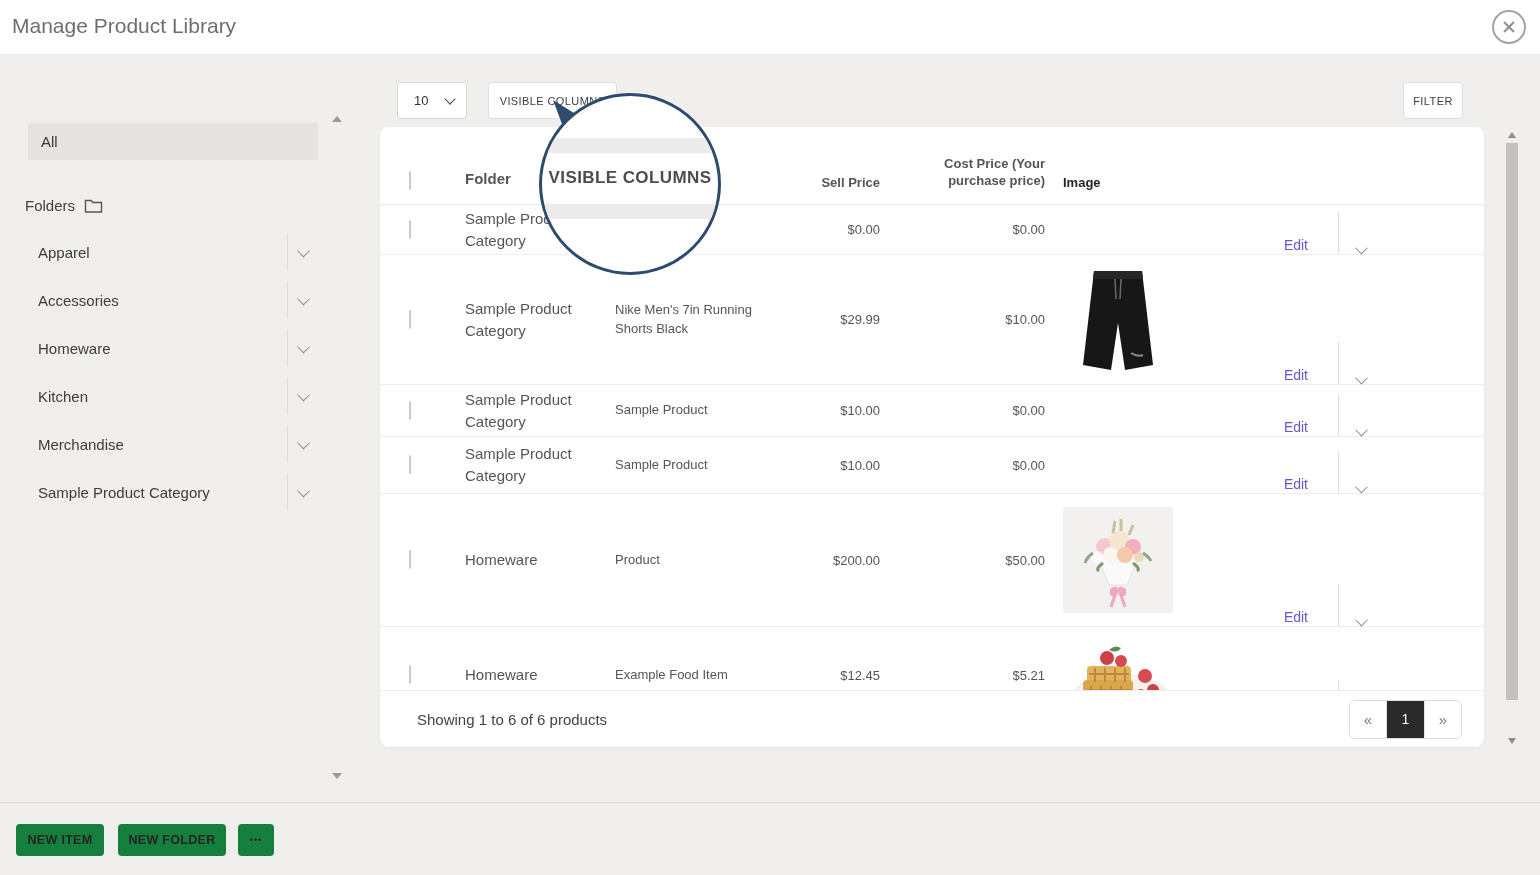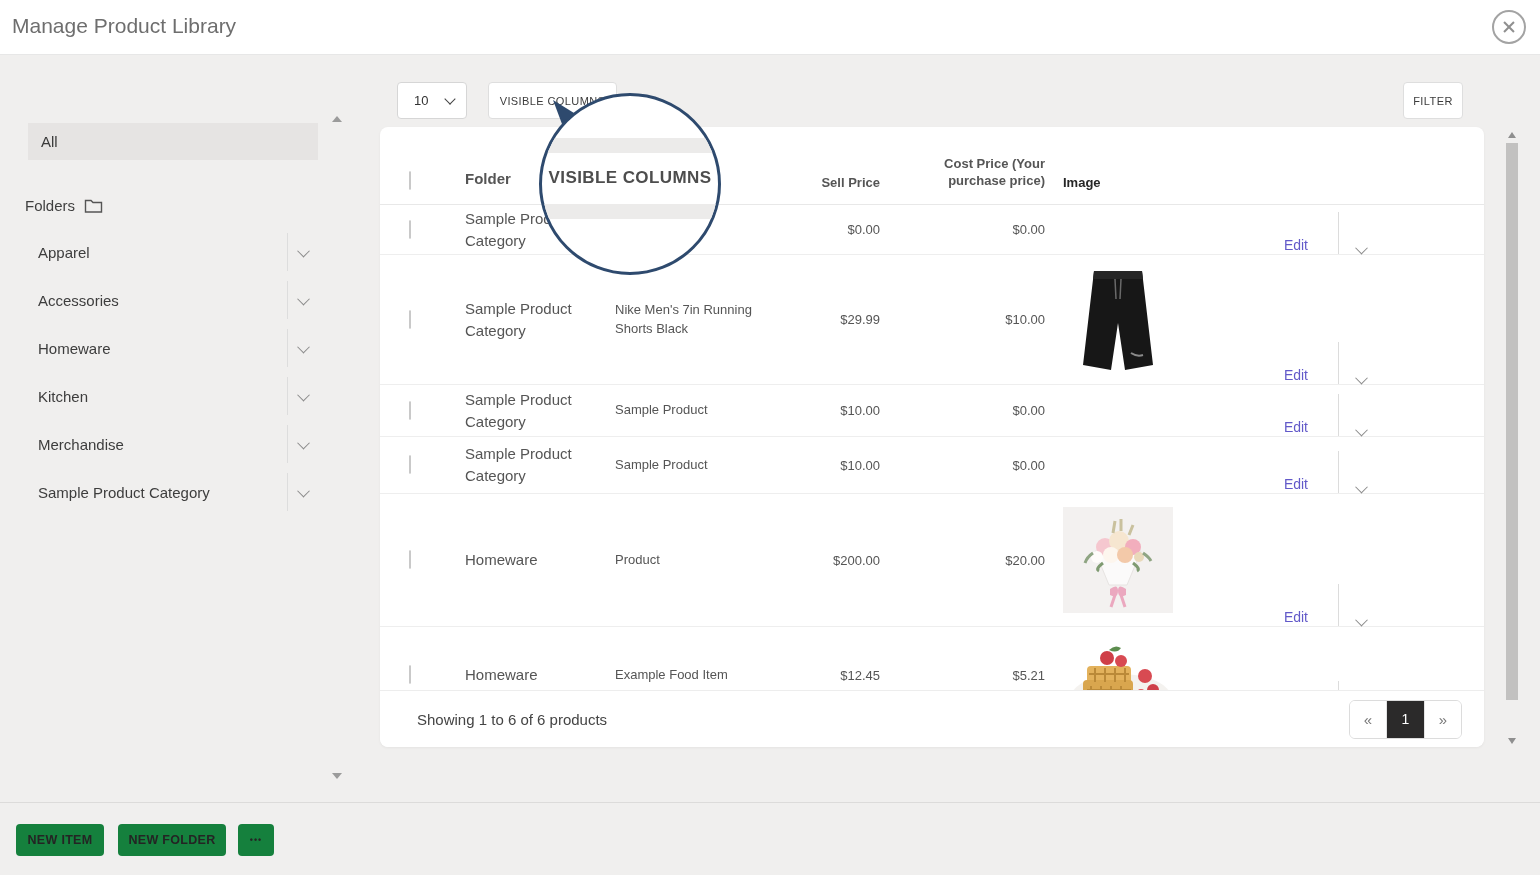--- a/index.html
+++ b/index.html
@@ -245,21 +245,21 @@
           </span>
       </div>
       <div></div>
     </div>
 
     <div class="trow r5">
       <div class="cell-check"><span class="checkbox"></span></div>
       <div class="cell-folder">Homeware</div>
       <div class="cell-name">Product</div>
       <div class="cell-sell">$200.00</div>
-      <div class="cell-cost">$20.00</div>
+      <div class="cell-cost">$50.00</div>
       <div class="cell-image">
         <svg width="110" height="106" viewBox="0 0 110 106">
           <rect x="0" y="0" width="110" height="106" fill="#f3f1f0"></rect>
           <path d="M32 44 L78 44 L64 78 L46 78 Z" fill="#fbfafa" stroke="#e7e4e2" stroke-width="1"></path>
           <circle cx="42" cy="40" r="9" fill="#f5c7cf"></circle>
           <circle cx="56" cy="34" r="10" fill="#f6e6d0"></circle>
           <circle cx="70" cy="40" r="8" fill="#f2aebd"></circle>
           <circle cx="48" cy="48" r="8" fill="#fdf6ee"></circle>
           <circle cx="62" cy="48" r="8" fill="#f3c9a9"></circle>
           <circle cx="34" cy="50" r="6" fill="#fefcfa"></circle>

